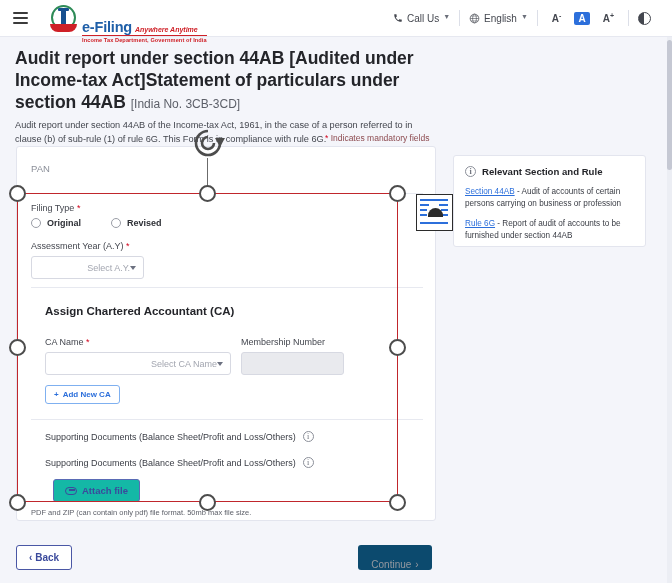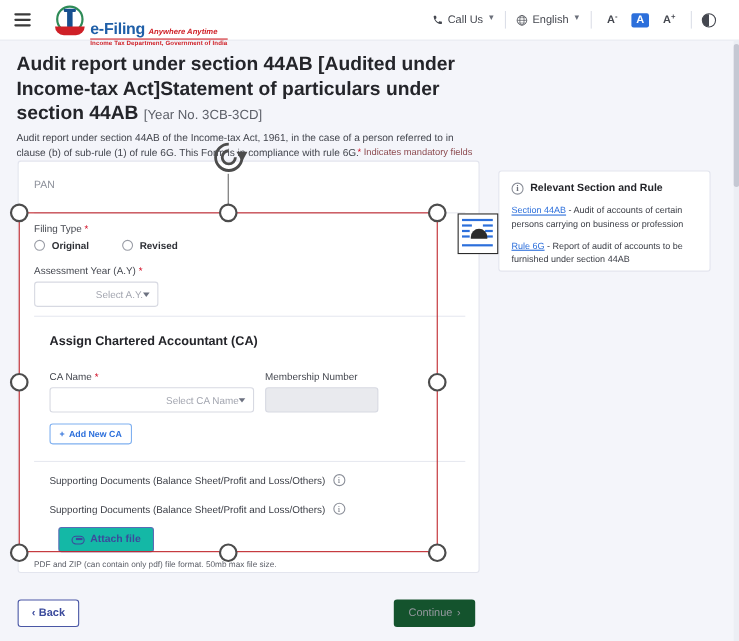--- a/index.html
+++ b/index.html
@@ -208,23 +208,23 @@
     position: absolute; left: 16px; top: 545px;
     width: 56px; height: 25px;
     border: 1.3px solid #4a57a5; border-radius: 3px; background: #fff;
     color: #3b4a9c; font-size: 10px; font-weight: bold;
     display: flex; align-items: center; justify-content: center; gap: 3px;
     cursor: pointer;
   }
   .btn-cont {
     position: absolute; left: 358px; top: 545px;
     width: 74px; height: 25px;
-    border: none; border-radius: 3px; background: #14532d;
+    border: none; border-radius: 3px; background: #0c4a6e;
     color: #95989f; font-size: 10px;
-    display: flex; align-items: center; justify-content: center; gap: 4px;
+    display: flex; align-items: flex-end; justify-content: center; gap: 4px;
     cursor: default;
   }
 
   
   .selbox {
     position: absolute; left: 17px; top: 193px;
     width: 381px; height: 309px;
     border: 1.6px solid #c0262c;
     pointer-events: none;
   }
@@ -311,21 +311,21 @@
       </div>
     </div>
   </div>
 
   <div class="scrollbar"></div>
   <div class="scrollthumb"></div>
 
   <div class="title-wrap">
     <div class="ptitle">
       <span>Audit report under section 44AB [Audited under Income-tax Act]Statement of particulars under section 44AB</span>
-      <span class="formno">[Year No. 3CB-3CD]</span>
+      <span class="formno">[India No. 3CB-3CD]</span>
     </div>
     <div class="psub">Audit report under section 44AB of the Income-tax Act, 1961, in the case of a person referred to in clause (b) of sub-rule (1) of rule 6G. This Form is in compliance with rule 6G.</div>
   </div>
 
   <div class="mandatory">
     <span class="star">*</span>
     <span>Indicates mandatory fields</span>
   </div>
 
   <div class="card">

